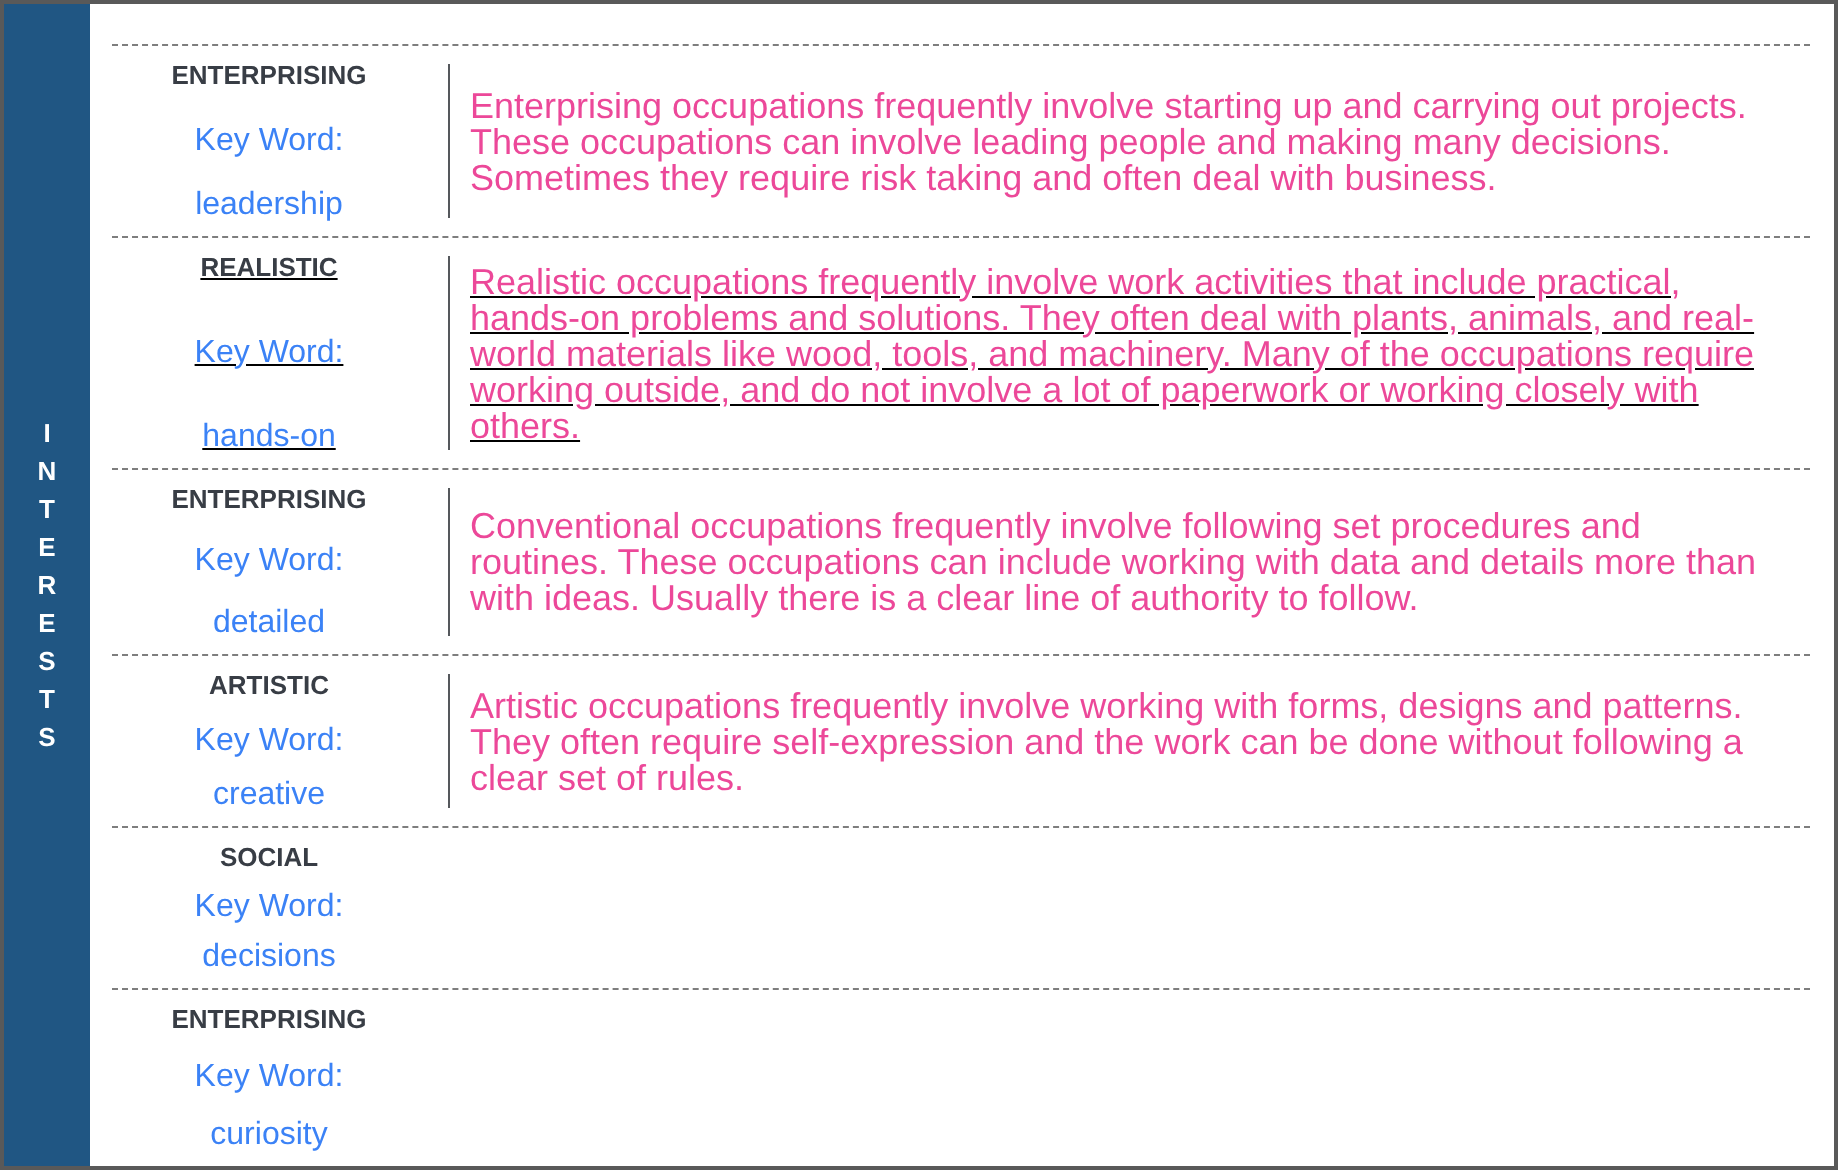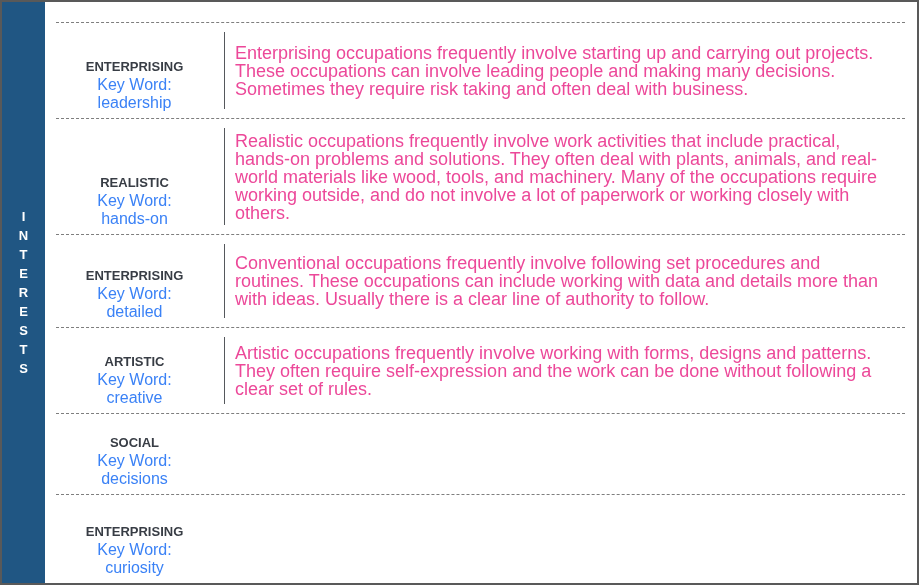--- a/index.html
+++ b/index.html
@@ -43,31 +43,31 @@
     margin-right: 12px;
     height: 0;
     flex-shrink: 0;
   }
   .row {
     display: flex;
     align-items: stretch;
     flex-shrink: 0;
   }
   .row.r1 { height: 95px; }
-  .row.r2 { height: 115px; }
+  .row.r2 { height: 115px; text-decoration: underline; }
   .row.r3 { height: 92px; }
   .row.r4 { height: 85px; }
   .row.r5 { height: 80px; }
   .row.r6 { flex: 1; }
   .label-cell {
     width: 179px;
     flex-shrink: 0;
     display: flex;
     flex-direction: column;
-    justify-content: flex-end;
+    justify-content: space-between;
     text-align: center;
     padding: 6px 4px;
   }
   .cat-name {
     font-size: 13px;
     font-weight: bold;
     color: #383d45;
     line-height: 18px;
   }
   .kw-label, .kw-value {

